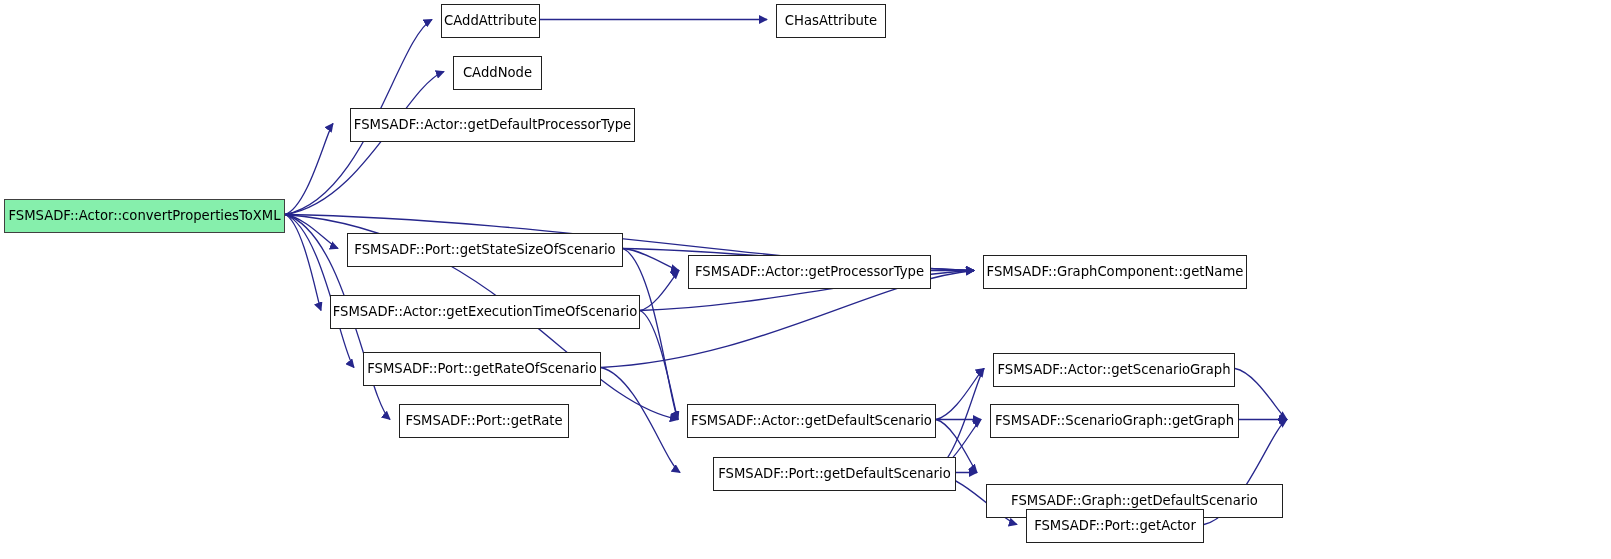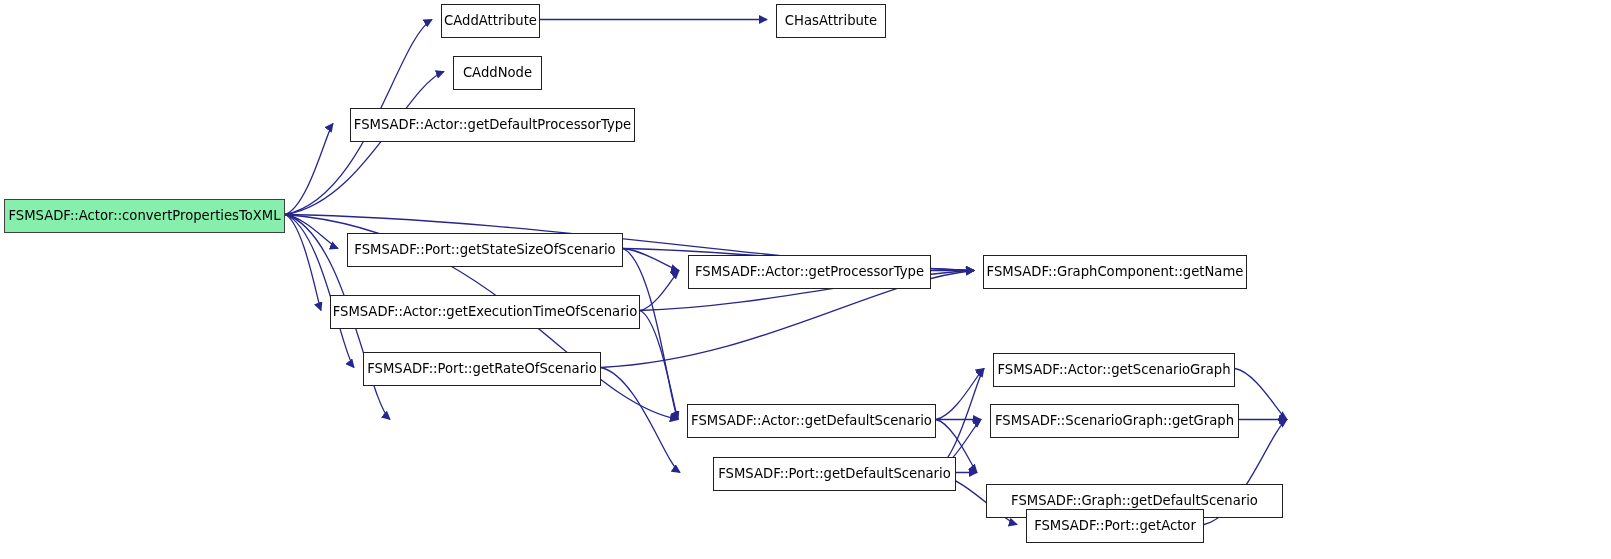--- a/index.html
+++ b/index.html
@@ -102,20 +102,23 @@
     </div>
     <div class="node" style="left: 347px; top: 233px; width: 276px; height: 31px;">
       <span class="node-label">FSMSADF::Port::getStateSizeOfScenario</span>
     </div>
     <div class="node" style="left: 330px; top: 295px; width: 310px; height: 31px;">
       <span class="node-label">FSMSADF::Actor::getExecutionTimeOfScenario</span>
     </div>
     <div class="node" style="left: 363px; top: 352px; width: 238px; height: 31px;">
       <span class="node-label">FSMSADF::Port::getRateOfScenario</span>
     </div>
+    <div class="node" style="left: 399px; top: 404px; width: 170px; height: 31px;">
+      <span class="node-label">FSMSADF::Port::getRate</span>
+    </div>
     <div class="node" style="left: 688px; top: 255px; width: 243px; height: 31px;">
       <span class="node-label">FSMSADF::Actor::getProcessorType</span>
     </div>
     <div class="node" style="left: 983px; top: 255px; width: 264px; height: 31px;">
       <span class="node-label">FSMSADF::GraphComponent::getName</span>
     </div>
     <div class="node" style="left: 993px; top: 353px; width: 242px; height: 31px;">
       <span class="node-label">FSMSADF::Actor::getScenarioGraph</span>
     </div>
     <div class="node" style="left: 990px; top: 404px; width: 249px; height: 31px;">

